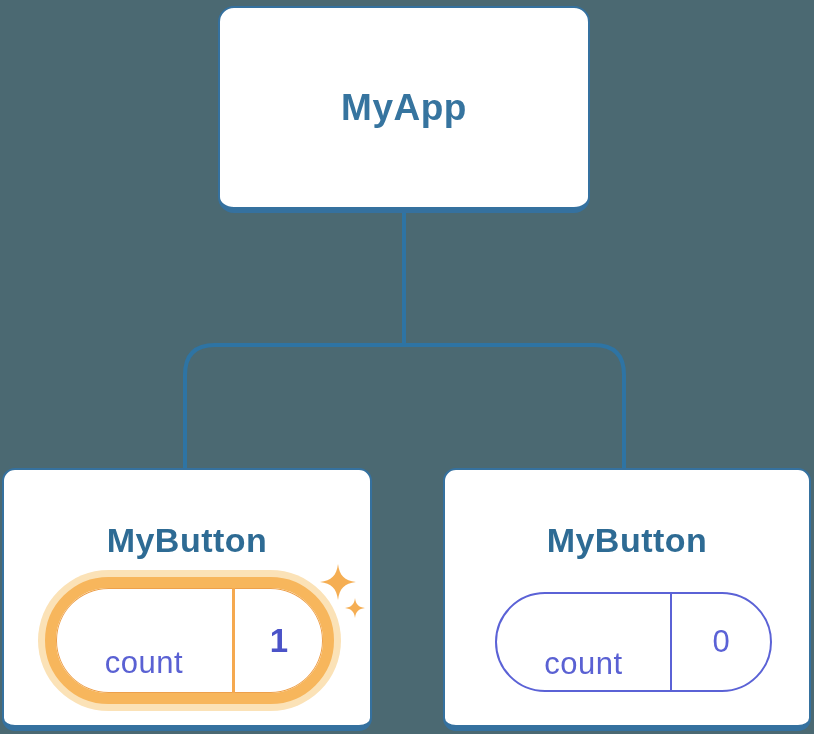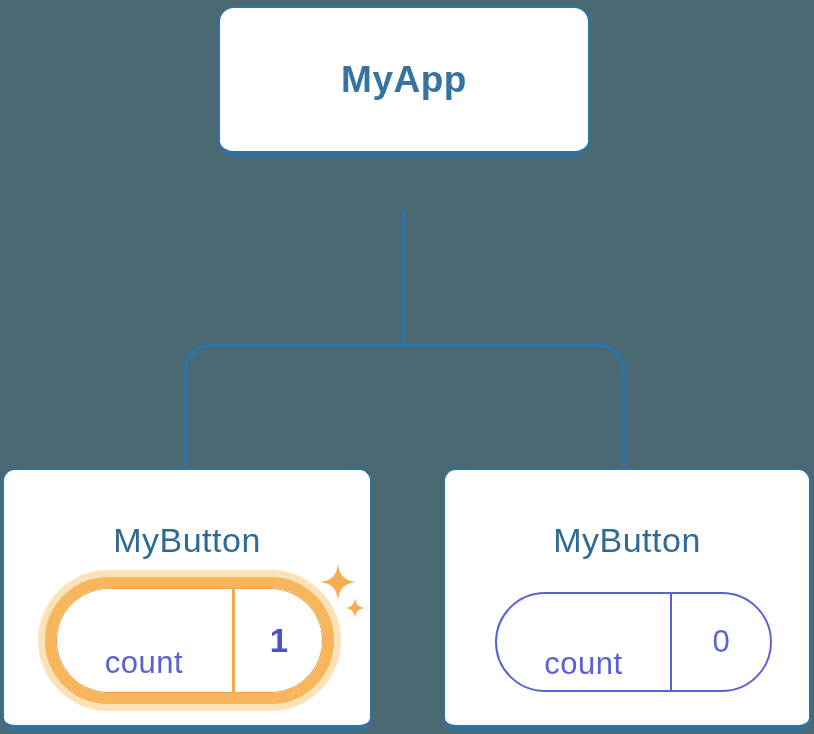--- a/index.html
+++ b/index.html
@@ -23,21 +23,21 @@
   .card {
     position: absolute;
     background: #ffffff;
     border: 2px solid #35719F;
     border-bottom-width: 6px;
     box-sizing: border-box;
     z-index: 1;
   }
   .card-root {
     left: 218px; top: 6px;
-    width: 372px; height: 151px;
+    width: 372px; height: 207px;
     border-radius: 16px;
     display: flex;
     align-items: center;
     justify-content: center;
   }
   .card-child-left {
     left: 2px; top: 468px;
     width: 370px; height: 263px;
     border-radius: 13px;
   }
@@ -52,21 +52,21 @@
     font-weight: 700;
     letter-spacing: 0.5px;
     color: #36749F;
   }
   .child-title {
     position: absolute;
     top: 51px;
     left: 0; right: 0;
     text-align: center;
     font-size: 34px;
-    font-weight: 400;
+    font-weight: 700;
     letter-spacing: 0.5px;
     color: #2E6B94;
   }
 
   
   .pill-highlighted {
     position: absolute;
     left: 41px; top: 107px;
     width: 289px; height: 127px;
     box-sizing: border-box;

